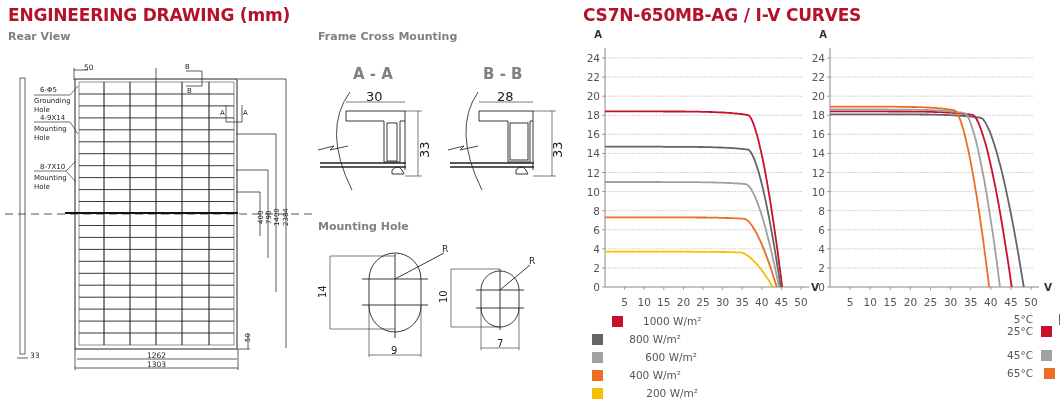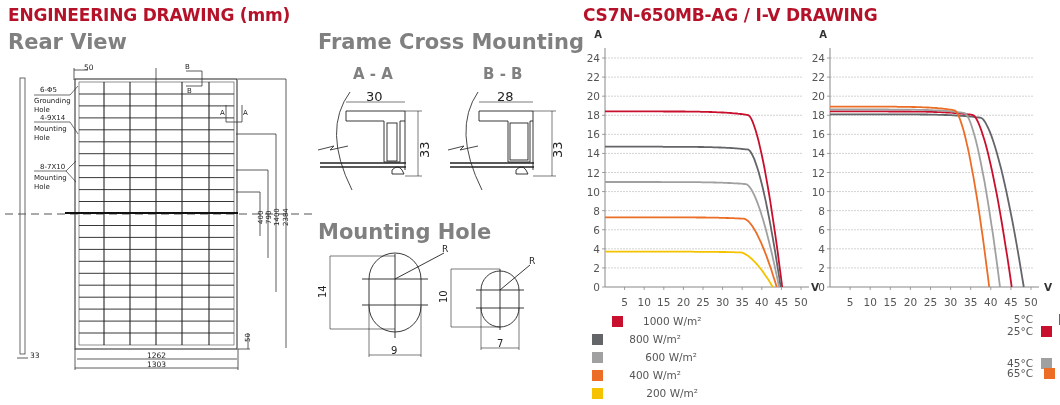--- a/index.html
+++ b/index.html
@@ -1,19 +1,19 @@
 <!DOCTYPE html>
 <html><head>
 <meta charset="utf-8">
 <style>
   html, body { margin:0; padding:0; background:#ffffff; }
   body { width:1060px; height:405px; position:relative; overflow:hidden; font-family:"DejaVu Sans", sans-serif; }
   .abs { position:absolute; }
   .h-red { color:#b5122a; font-weight:bold; font-size:17px; white-space:nowrap; letter-spacing:-0.2px; }
-  .h-gray { color:#808080; font-weight:bold; font-size:21px; white-space:nowrap; }
+  .h-gray { color:#808080; font-weight:bold; font-size:11px; white-space:nowrap; }
   .sec-label { color:#808080; font-weight:bold; font-size:15px; white-space:nowrap; }
   svg text { font-family:"DejaVu Sans", sans-serif; }
   .legend-item { position:absolute; display:flex; align-items:center; font-size:10.5px; color:#555; white-space:nowrap; }
   .swatch { width:11px; height:11px; display:inline-block; }
 </style>
 </head>
 <body>
 
 <div class="abs h-red" style="left:8px; top:5px;">ENGINEERING DRAWING (mm)</div>
 <div class="abs h-gray" style="left:8px; top:30px;">Rear View</div>
@@ -180,21 +180,21 @@
   <line x1="451" y1="269" x2="500" y2="269" stroke-width="0.6"></line>
   <line x1="451" y1="327" x2="500" y2="327" stroke-width="0.6"></line>
   <line x1="451" y1="269" x2="451" y2="327" stroke-width="0.6"></line>
   <text transform="translate(447,303) rotate(-90)" font-size="10" fill="#222" stroke="none">10</text>
   <line x1="481" y1="308" x2="481" y2="350" stroke-width="0.6"></line>
   <line x1="519" y1="308" x2="519" y2="350" stroke-width="0.6"></line>
   <line x1="481" y1="348" x2="519" y2="348" stroke-width="0.6"></line>
   <text x="497" y="347" font-size="10" fill="#222" stroke="none">7</text>
 </svg>
 
-<div class="abs h-red" style="left:583px; top:5px;">CS7N-650MB-AG / I-V DRAWING</div>
+<div class="abs h-red" style="left:583px; top:5px;">CS7N-650MB-AG / I-V CURVES</div>
 
 <svg class="abs" style="left:575px; top:25px;" width="485" height="290" viewBox="575 25 485 290">
   <g id="chart1">
       <line x1="602" y1="287" x2="605" y2="287" stroke="#888" stroke-width="0.8"></line>
       <text x="600" y="291" font-size="10.5" fill="#555" text-anchor="end">0</text>
       <line x1="605" y1="267.9166666666667" x2="803" y2="267.9166666666667" stroke="#c8c8c8" stroke-width="0.8" stroke-dasharray="2,1"></line>
       <line x1="602" y1="267.9166666666667" x2="605" y2="267.9166666666667" stroke="#888" stroke-width="0.8"></line>
       <text x="600" y="271.9166666666667" font-size="10.5" fill="#555" text-anchor="end">2</text>
       <line x1="605" y1="248.83333333333334" x2="803" y2="248.83333333333334" stroke="#c8c8c8" stroke-width="0.8" stroke-dasharray="2,1"></line>
       <line x1="602" y1="248.83333333333334" x2="605" y2="248.83333333333334" stroke="#888" stroke-width="0.8"></line>
@@ -353,21 +353,21 @@
   </div>
 <div id="legend2">
     <div class="legend-item" style="left: 995px; top: 313px; gap: 18px;">
       <span style="display: inline-block; width: 38px; text-align: right; margin-right: 8px;">5°C</span>
       <span class="swatch" style="background: rgb(99, 101, 105);"></span>
     </div>
     <div class="legend-item" style="left: 995px; top: 325px;">
       <span style="display: inline-block; width: 38px; text-align: right; margin-right: 8px;">25°C</span>
       <span class="swatch" style="background: rgb(200, 16, 46);"></span>
     </div>
-    <div class="legend-item" style="left: 995px; top: 349px; margin-top: 8px;">
+    <div class="legend-item" style="left: 995px; top: 349px;">
       <span style="display: inline-block; width: 38px; text-align: right; margin-right: 8px;">45°C</span>
       <span class="swatch" style="background: rgb(160, 160, 160);"></span>
     </div>
     <div class="legend-item" style="left: 995px; top: 367px;">
       <span style="display: inline-block; width: 38px; text-align: right; margin-right: 11px;">65°C</span>
       <span class="swatch" style="background: rgb(236, 110, 38);"></span>
     </div>
   </div>
 
 </body></html>

